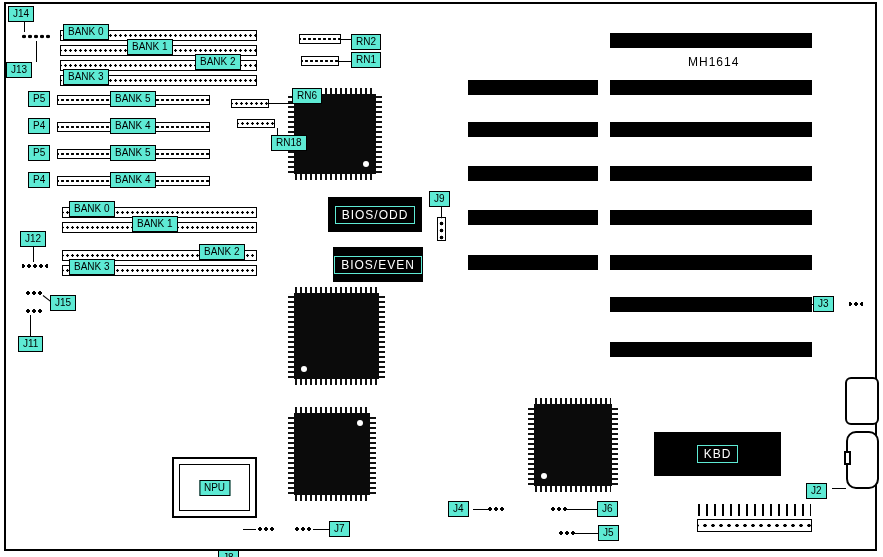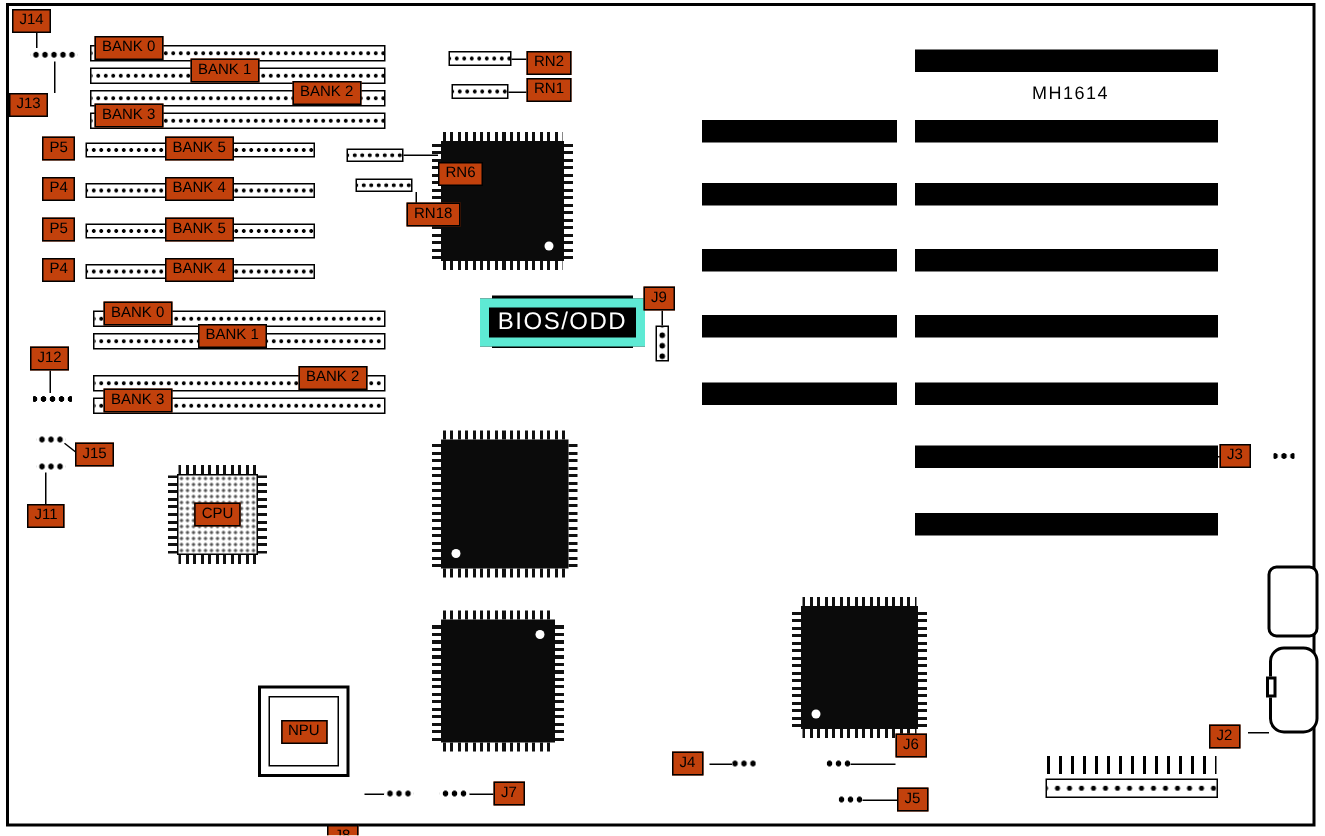--- a/index.html
+++ b/index.html
@@ -1,34 +1,34 @@
 <!DOCTYPE html>
 <html><head>
 <meta charset="utf-8">
 <style>
   *{margin:0;padding:0;box-sizing:border-box}
   html,body{background:#fff}
   body{font-family:"Liberation Sans",sans-serif;color:#000}
   .page{position:relative;width:883px;height:557px;background:#fff;overflow:hidden}
   .outline{position:absolute;left:4px;top:2px;width:873px;height:549px;border:2px solid #000}
-  .lbl{position:absolute;border:1px solid #000;background:#c2410c;font-size:10px;line-height:12px;padding:1px 4px;white-space:nowrap;z-index:6}
+  .lbl{position:absolute;border:1px solid #000;background:#5eead4;font-size:10px;line-height:12px;padding:1px 4px;white-space:nowrap;z-index:6}
   .line{position:absolute;background:#000;z-index:4}
   .diag{position:absolute;background:#000;height:1px;transform-origin:left center;z-index:4}
   .strip{position:absolute;border:1px solid #000;background-color:#fff;background-image:radial-gradient(circle,#000 1.1px,transparent 1.45px);background-size:5px 100%;background-repeat:repeat-x;background-position:2px 50%;z-index:2}
   .conn{position:absolute;background-image:radial-gradient(circle,#000 1.7px,transparent 2.1px);background-size:6px 100%;background-repeat:repeat-x;background-position:50% 50%;z-index:2}
   .vconn{position:absolute;border:1px solid #000;background-image:radial-gradient(circle,#000 1.7px,transparent 2.1px);background-size:100% 7px;background-repeat:repeat-y;background-position:50% 2px;z-index:2}
   .slot{position:absolute;background:#000}
   .qfp{position:absolute}
   .qfp .ph{position:absolute;left:7px;right:7px;height:6px;background:repeating-linear-gradient(90deg,#111 0 2px,transparent 2px 5px)}
   .qfp .pv{position:absolute;top:7px;bottom:7px;width:6px;background:repeating-linear-gradient(0deg,#111 0 2px,transparent 2px 5px)}
   .pt{top:0}.pb{bottom:0}.pl{left:0}.pr{right:0}
   .qbody{position:absolute;inset:6px;background:#0b0b0b}
   .qdot{position:absolute;width:6px;height:6px;border-radius:50%;background:#fff;z-index:3}
   .blackchip{position:absolute;background:#000;display:flex;align-items:center;justify-content:center;z-index:1}
-  .wlbl{color:#fff;font-size:16px;letter-spacing:1px;border:6px solid #5eead4;padding:1px 6px;white-space:nowrap;background:#000}
+  .wlbl{color:#fff;font-size:12px;letter-spacing:1px;border:1px solid #5eead4;padding:1px 6px;white-space:nowrap;background:#000}
   .plcc{position:absolute}
   .plccbody{position:absolute;inset:6px;background-color:#fff;border:1px solid #000;background-image:radial-gradient(circle,#555 0.9px,transparent 1.25px);background-size:4px 4px}
   .centerlbl{left:50%;top:50%;transform:translate(-50%,-50%)}
   .npu{position:absolute;border:2px solid #000;background:#fff;z-index:1}
   .npuin{position:absolute;inset:5px;border:1px solid #000}
   .model{position:absolute;font-size:12px;letter-spacing:1px;z-index:2}
   .roundconn{position:absolute;border:2px solid #000;border-radius:6px;background:#fff;z-index:2}
   .din{position:absolute;border:2px solid #000;border-radius:10px;background:#fff;z-index:2}
   .dinnotch{position:absolute;left:-4px;top:18px;width:7px;height:14px;border:2px solid #000;background:#fff}
   .edge{position:absolute;z-index:2}
@@ -112,21 +112,21 @@
   <div class="strip" style="left:299px;top:34px;width:42px;height:10px"></div>
   <div class="line" style="left:341px;top:39px;width:10px;height:1px"></div>
   <div class="lbl" style="left:351px;top:34px">RN2</div>
 
   <div class="strip" style="left:301px;top:56px;width:38px;height:10px"></div>
   <div class="line" style="left:339px;top:61px;width:12px;height:1px"></div>
   <div class="lbl" style="left:351px;top:52px">RN1</div>
 
   <div class="strip" style="left:231px;top:99px;width:38px;height:9px"></div>
   <div class="line" style="left:269px;top:103px;width:23px;height:1px"></div>
-  <div class="lbl" style="left:292px;top:108px">RN6</div>
+  <div class="lbl" style="left:292px;top:88px">RN6</div>
 
   <div class="strip" style="left:237px;top:119px;width:38px;height:9px"></div>
   <div class="line" style="left:277px;top:128px;width:1px;height:12px"></div>
   <div class="line" style="left:277px;top:139px;width:13px;height:1px"></div>
   <div class="lbl" style="left:271px;top:135px">RN18</div>
 
   <div class="qfp" style="left:288px;top:88px;width:94px;height:92px">
     <div class="ph pt"></div>
     <div class="ph pb"></div>
     <div class="pv pl"></div>
@@ -158,61 +158,57 @@
     <div class="ph pb"></div>
     <div class="pv pl"></div>
     <div class="pv pr"></div>
     <div class="qbody"></div>
     <div class="qdot" style="left:13px;bottom:13px"></div>
   </div>
 
   <div class="blackchip" style="left:328px;top:197px;width:94px;height:35px">
     <span class="wlbl">BIOS/ODD</span>
   </div>
+  <div class="blackchip" style="left:333px;top:247px;width:90px;height:35px">
+    <span class="wlbl">BIOS/EVEN</span>
+  </div>
 
   <div class="lbl" style="left:429px;top:191px">J9</div>
   <div class="line" style="left:441px;top:207px;width:1px;height:10px"></div>
   <div class="vconn" style="left:437px;top:217px;width:9px;height:24px"></div>
 
   <div class="line" style="left:810px;top:304px;width:4px;height:1px"></div>
   <div class="lbl" style="left:813px;top:296px">J3</div>
   <div class="conn" style="left:849px;top:300px;width:14px;height:8px"></div>
 
-  <div class="plcc" style="left:112px;top:310px;width:66px;height:66px">
-    <div class="qfp" style="left:0;top:0;right:0;bottom:0">
-      <div class="ph pt"></div>
-      <div class="ph pb"></div>
-      <div class="pv pl"></div>
-      <div class="pv pr"></div>
-    </div>
-    <div class="plccbody"></div>
-    <div class="lbl centerlbl">CPU</div>
-  </div>
-
-  <div class="npu" style="left:172px;top:457px;width:61px;height:61px">
+
+  <div class="npu" style="left:172px;top:457px;width:85px;height:61px">
     <div class="npuin"></div>
     <div class="lbl centerlbl">NPU</div>
   </div>
 
+  <div class="blackchip" style="left:654px;top:432px;width:127px;height:44px">
+    <span class="wlbl">KBD</span>
+  </div>
 
   <div class="lbl" style="left:218px;top:550px">J8</div>
   <div class="line" style="left:243px;top:529px;width:13px;height:1px"></div>
   <div class="conn" style="left:256px;top:525px;width:20px;height:8px"></div>
 
   <div class="conn" style="left:293px;top:525px;width:20px;height:8px"></div>
   <div class="line" style="left:313px;top:529px;width:16px;height:1px"></div>
   <div class="lbl" style="left:329px;top:521px">J7</div>
 
   <div class="lbl" style="left:448px;top:501px">J4</div>
   <div class="line" style="left:473px;top:509px;width:15px;height:1px"></div>
   <div class="conn" style="left:488px;top:505px;width:16px;height:8px"></div>
 
   <div class="conn" style="left:551px;top:505px;width:16px;height:8px"></div>
   <div class="line" style="left:567px;top:509px;width:30px;height:1px"></div>
-  <div class="lbl" style="left:597px;top:489px">J6</div>
+  <div class="lbl" style="left:597px;top:501px">J6</div>
 
   <div class="conn" style="left:559px;top:529px;width:16px;height:8px"></div>
   <div class="line" style="left:575px;top:533px;width:23px;height:1px"></div>
   <div class="lbl" style="left:598px;top:525px">J5</div>
 
   <div class="lbl" style="left:806px;top:483px">J2</div>
   <div class="line" style="left:832px;top:488px;width:14px;height:1px"></div>
 
   <div class="edge" style="left:697px;top:504px;width:115px;height:28px">
     <div class="ticks"></div>

